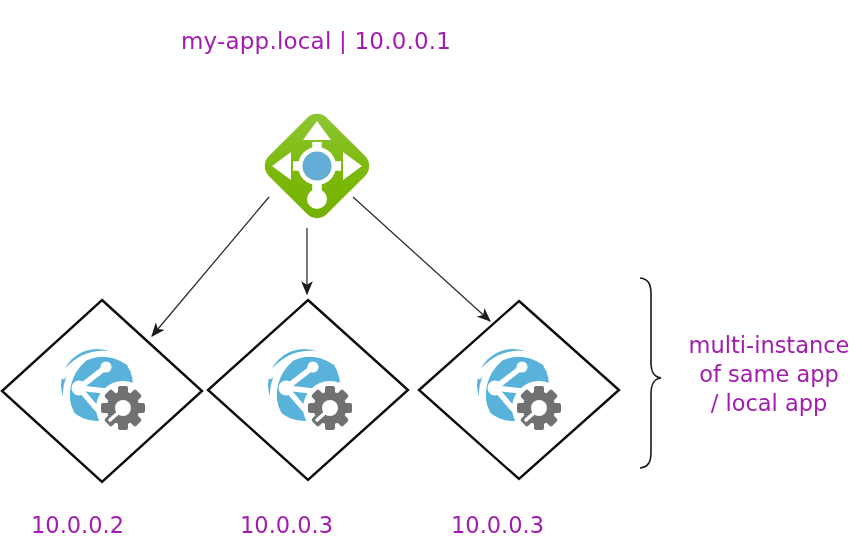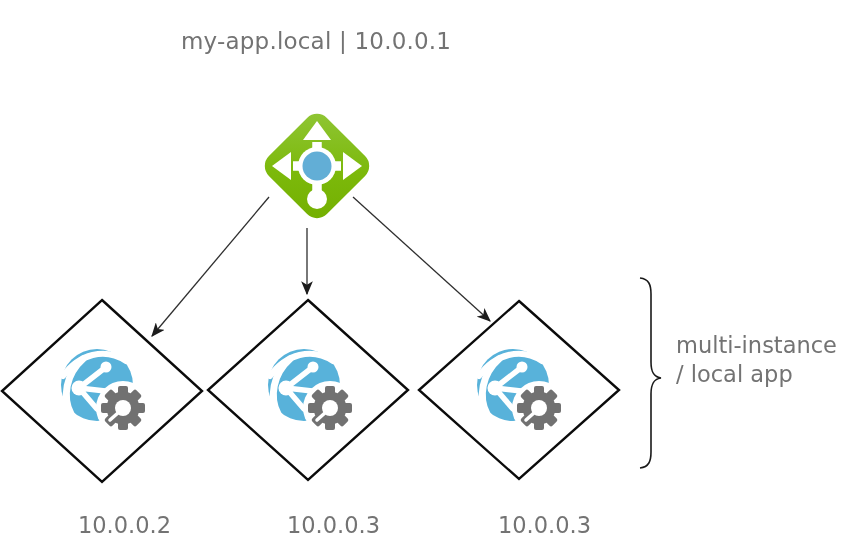--- a/index.html
+++ b/index.html
@@ -1,38 +1,38 @@
 <!DOCTYPE html>
 <html><head>
 <meta charset="utf-8">
 <style>
   html,body{margin:0;padding:0;background:#fff;}
   .canvas{
     position:relative;
     width:862px;height:551px;
     background:#fff;
     font-family:"DejaVu Sans","Liberation Sans",sans-serif;
-    color:#737373;
+    color:#a21caf;
     overflow:hidden;
   }
   .title{
     position:absolute;left:181px;top:28px;
     font-size:23px;letter-spacing:0.2px;white-space:nowrap;
   }
   .overlay{position:absolute;left:0;top:0;width:862px;height:551px;}
   .ip-label{
     position:absolute;top:512px;width:140px;
-    text-align:right;font-size:22.5px;white-space:nowrap;
+    text-align:left;font-size:22.5px;white-space:nowrap;
   }
   .ip-1{left:31px;}
   .ip-2{left:240px;}
   .ip-3{left:451px;}
   .annotation{
     position:absolute;left:676px;top:331px;width:186px;
-    text-align:left;font-size:22.5px;line-height:29px;
+    text-align:center;font-size:22.5px;line-height:29px;
   }
 </style>
 </head>
 <body>
 
 <div class="canvas">
 
   <div class="title">my-app.local | 10.0.0.1</div>
 
   <svg class="overlay" viewBox="0 0 862 551" xmlns="http://www.w3.org/2000/svg">
@@ -101,16 +101,17 @@
     <use href="#webapp" x="256" y="341" width="112" height="104"></use>
     <use href="#webapp" x="465" y="341" width="112" height="104"></use>
   </svg>
 
   <div class="ip-label ip-1">10.0.0.2</div>
   <div class="ip-label ip-2">10.0.0.3</div>
   <div class="ip-label ip-3">10.0.0.3</div>
 
   <div class="annotation">
     <div>multi-instance</div>
+    <div>of same app</div>
     <div>/ local app</div>
   </div>
 
 </div>
 
 </body></html>

